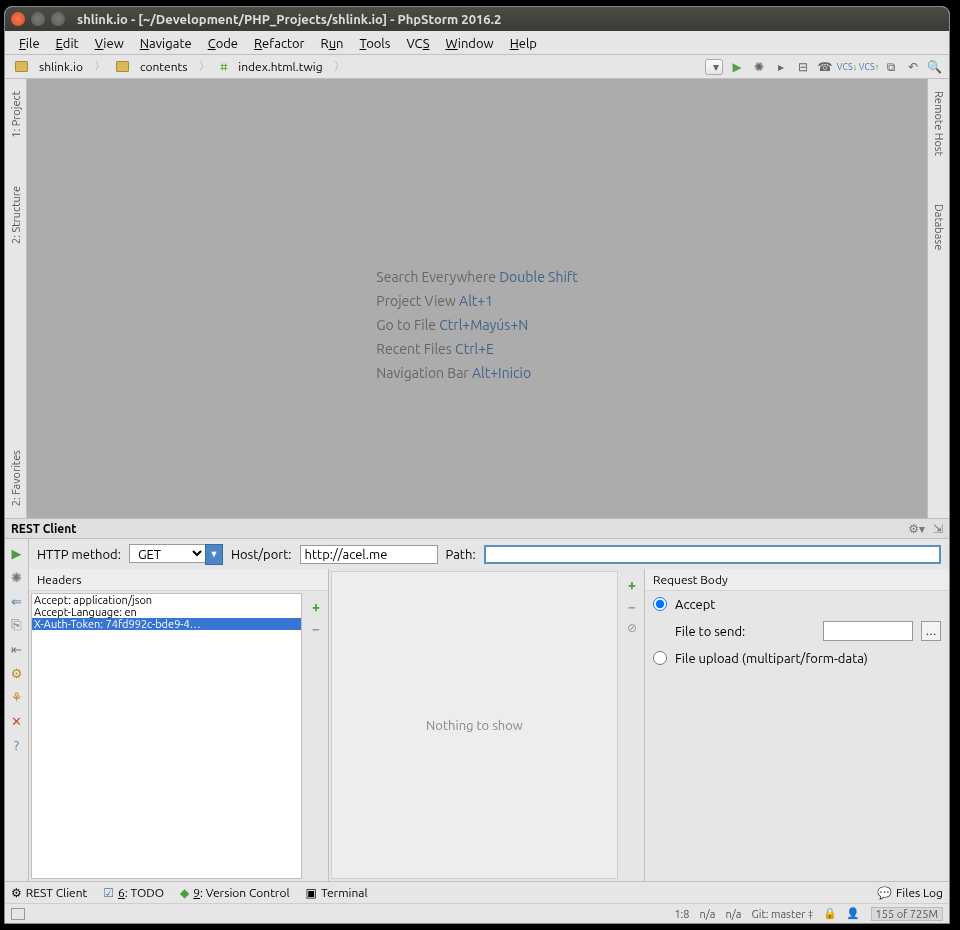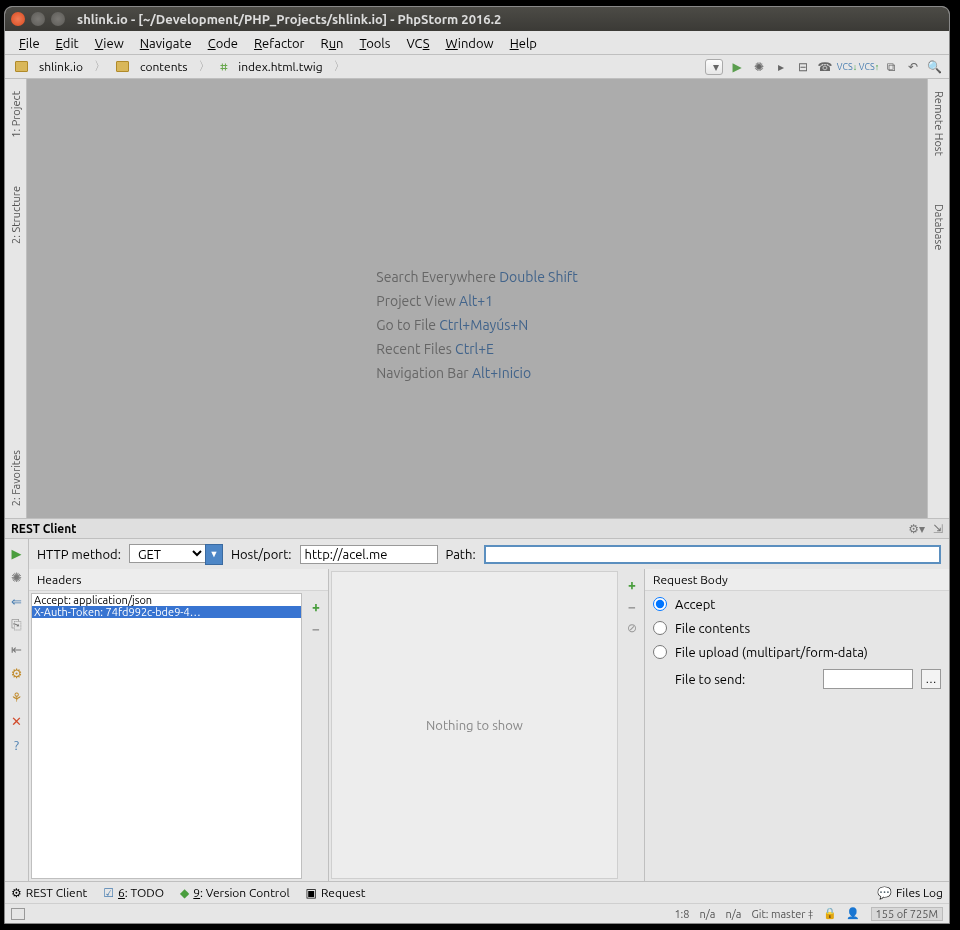--- a/index.html
+++ b/index.html
@@ -195,20 +195,21 @@
           <input class="host" value="http://acel.me" style="">
           <label>Path:</label>
           <input class="path" value="" style="">
         </div>
         <div class="rc-panels">
           <div class="panel headers-panel">
             <div class="panel-hdr">Headers</div>
             <div class="headers-wrap">
               <div class="headers-list">
                 <div>Accept: application/json</div>
+                <div>Accept-Language: en</div>
                 <div class="sel">X-Auth-Token: 74fd992c-bde9-4…</div>
               </div>
               <div class="headers-btns">
                 <div class="b" style="color:#4a9e3e">+</div>
                 <div class="b" style="color:#999">−</div>
               </div>
             </div>
           </div>
           <div class="panel params-panel">
             <div style="flex:1;display:flex">
@@ -220,34 +221,30 @@
               </div>
             </div>
           </div>
           <div class="panel body-panel">
             <div class="panel-hdr">Request Body</div>
             <div class="body-opts">
               <div class="row">
                   <input type="radio" checked="" style="">
                   <span>Accept</span>
                 </div>
-              <div class="row">
-                  <input type="radio" style="">
-                  <span>File contents</span>
-                </div>
-              <div class="row">
-                  <input type="radio" style="">
-                  <span>File upload (multipart/form-data)</span>
-                </div>
               <div class="row" style="padding-left:22px">
                   <span>File to send:</span>
                   <span style="flex:1"></span>
                   <input type="text" style="width: 90px;">
                   <span class="sq">…</span>
                 </div>
+              <div class="row">
+                  <input type="radio" style="">
+                  <span>File upload (multipart/form-data)</span>
+                </div>
             </div>
           </div>
         </div>
       </div>
     </div>
   </div>
 
   <div class="footer1">
     <div class="item">
         <span>⚙</span>
@@ -256,21 +253,21 @@
     <div class="item">
         <span style="color:#4a7eb0">☑</span>
         <span><u>6</u>: TODO</span>
       </div>
     <div class="item">
         <span style="color:#4a9e3e">◆</span>
         <span><u>9</u>: Version Control</span>
       </div>
     <div class="item">
         <span>▣</span>
-        <span>Request</span>
+        <span>Terminal</span>
       </div>
     <div class="spacer"></div>
     <div class="item">
         <span>💬</span>
         <span>Files Log</span>
       </div>
   </div>
 
   <div class="footer2">
     <div class="box"></div>

